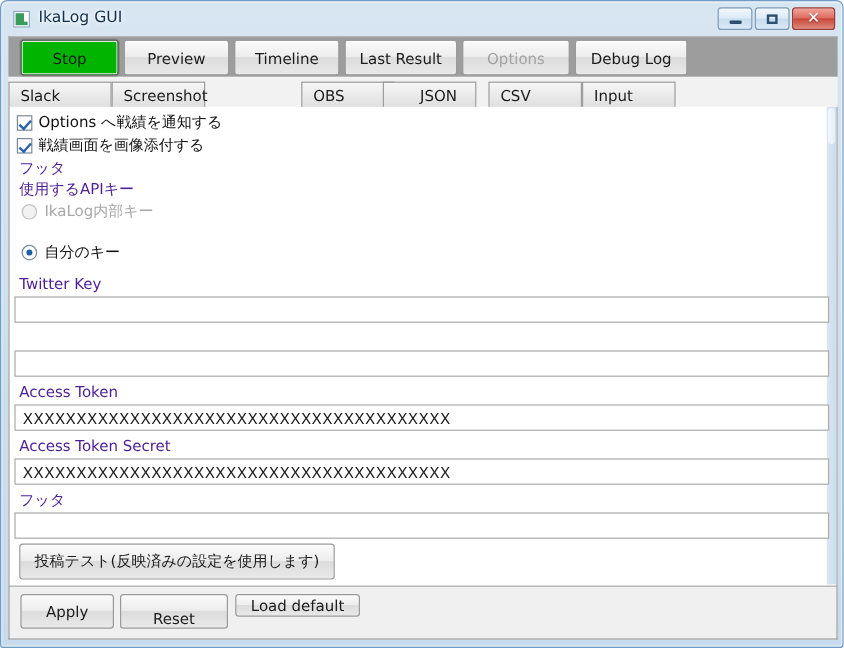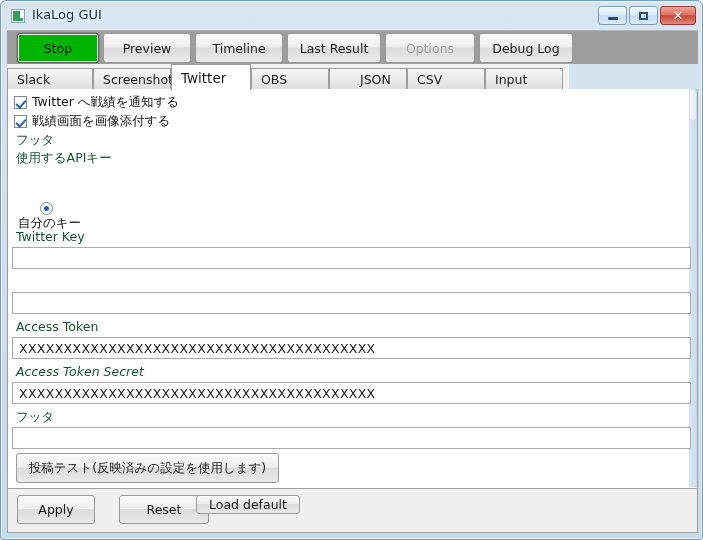--- a/index.html
+++ b/index.html
@@ -140,21 +140,21 @@
     background: #00b400;
     border: 1px solid #666;
     box-shadow: inset 0 0 0 1px #eaeaea, 0 0 0 1px #8a8a8a;
   }
   .tbtn.disabled { color: #a3a3a3; }
 
   
   #tabstrip {
     position: absolute;
     left: 6px; top: 63px;
-    width: 562px; height: 26px;
+    width: 691px; height: 26px;
     background: #f2f2f2;
     box-sizing: border-box;
   }
   .tab {
     position: absolute;
     box-sizing: border-box;
     border: 1px solid #9d9d9d;
     background: linear-gradient(to bottom, #f6f6f6 0%, #eaeaea 50%, #dedede 100%);
     display: flex;
     align-items: center;
@@ -208,21 +208,21 @@
     width: 4px; height: 8px;
     border: solid #2a63ab;
     border-width: 0 2px 2px 0;
     transform: rotate(42deg);
   }
 
   .plain-label {
     position: absolute;
     left: 8px;
     font-size: 12.5px;
-    color: #14532d;
+    color: #4c1d95;
     white-space: nowrap;
   }
 
   .rb-row {
     position: absolute;
     left: 10px;
     display: flex;
     align-items: center;
     font-size: 12.5px;
     color: #111;
@@ -365,74 +365,75 @@
       </div>
     </div>
 
   <div id="tabstrip">
       <div class="tab" style="left: 0px; width: 86px; top: 4px; height: 23px;">
         <span>Slack</span>
       </div>
       <div class="tab" style="left: 86px; width: 78px; top: 4px; height: 23px;">
         <span>Screenshot</span>
       </div>
-      <div class="tab active" style="left: 164px; width: 80px; top: 0px; height: 27px;">
-        <span>Twitter</span>
-      </div>
       <div class="tab" style="left: 244px; width: 78px; top: 4px; height: 23px;">
         <span>OBS</span>
       </div>
-      <div class="tab" style="left: 322px; width: 78px; top: 4px; height: 23px; padding-left: 30px;">
+      <div class="tab" style="left: 312px; width: 78px; top: 4px; height: 23px; padding-left: 30px;">
         <span>JSON</span>
       </div>
       <div class="tab" style="left: 400px; width: 78px; top: 4px; height: 23px;">
         <span>CSV</span>
       </div>
       <div class="tab" style="left: 478px; width: 78px; top: 4px; height: 23px;">
         <span>Input</span>
       </div>
     </div>
 
   <div id="panel">
     <div id="vscroll">
       <div id="vscroll-thumb"></div>
     </div>
   <div class="cb-row" style="top: 5px;">
         <span class="cbox checked"></span>
-        <span>Twitter へ戦績を通知する</span>
+        <span>Options へ戦績を通知する</span>
       </div>
       <div class="cb-row" style="top: 24px;">
         <span class="cbox checked"></span>
         <span>戦績画面を画像添付する</span>
       </div>
       <div class="plain-label" style="top: 43px;">フッタ</div>
       <div class="plain-label" style="top: 61px;">使用するAPIキー</div>
-      <div class="rb-row" style="top: 113px; flex-direction: column;">
+      <div class="rb-row disabled" style="top: 79px;">
+        <span class="radio"></span>
+        <span>IkaLog内部キー</span>
+      </div>
+      <div class="rb-row" style="top: 113px;">
         <span class="radio selected"></span>
         <span>自分のキー</span>
       </div>
       <div class="plain-label" style="top: 140px;">Twitter Key</div>
       <div class="field" style="left: 4px; top: 158px; width: 679px; height: 22px;"></div>
       <div class="field" style="left: 4px; top: 203px; width: 679px; height: 22px;"></div>
       <div class="plain-label" style="top: 230px;">Access Token</div>
       <div class="field" style="left: 4px; top: 248px; width: 679px; height: 22px;">XXXXXXXXXXXXXXXXXXXXXXXXXXXXXXXXXXXXXXXX</div>
-      <div class="plain-label" style="top: 275px; font-style: italic;">Access Token Secret</div>
+      <div class="plain-label" style="top: 275px;">Access Token Secret</div>
       <div class="field" style="left: 4px; top: 293px; width: 679px; height: 22px;">XXXXXXXXXXXXXXXXXXXXXXXXXXXXXXXXXXXXXXXX</div>
       <div class="plain-label" style="top: 320px;">フッタ</div>
       <div class="field" style="left: 4px; top: 338px; width: 679px; height: 22px;"></div>
       <div class="pbtn" style="left: 8px; top: 364px; width: 263px; height: 30px;">
         <span>投稿テスト(反映済みの設定を使用します)</span>
       </div>
     </div>
 
   <div id="bottombar">
       <div class="pbtn" style="left: 9px; top: 6px; width: 78px; height: 29px;">
         <span>Apply</span>
       </div>
-      <div class="pbtn" style="left: 111px; top: 6px; width: 90px; height: 29px;">
+      <div class="pbtn" style="left: 92px; top: 6px; width: 90px; height: 29px; align-items: flex-end;">
         <span>Reset</span>
       </div>
       <div class="pbtn" style="left: 188px; top: 6px; width: 104px; height: 19px;">
         <span>Load default</span>
       </div>
     </div>
 
   <div id="statusbar"></div>
 </div>
 

